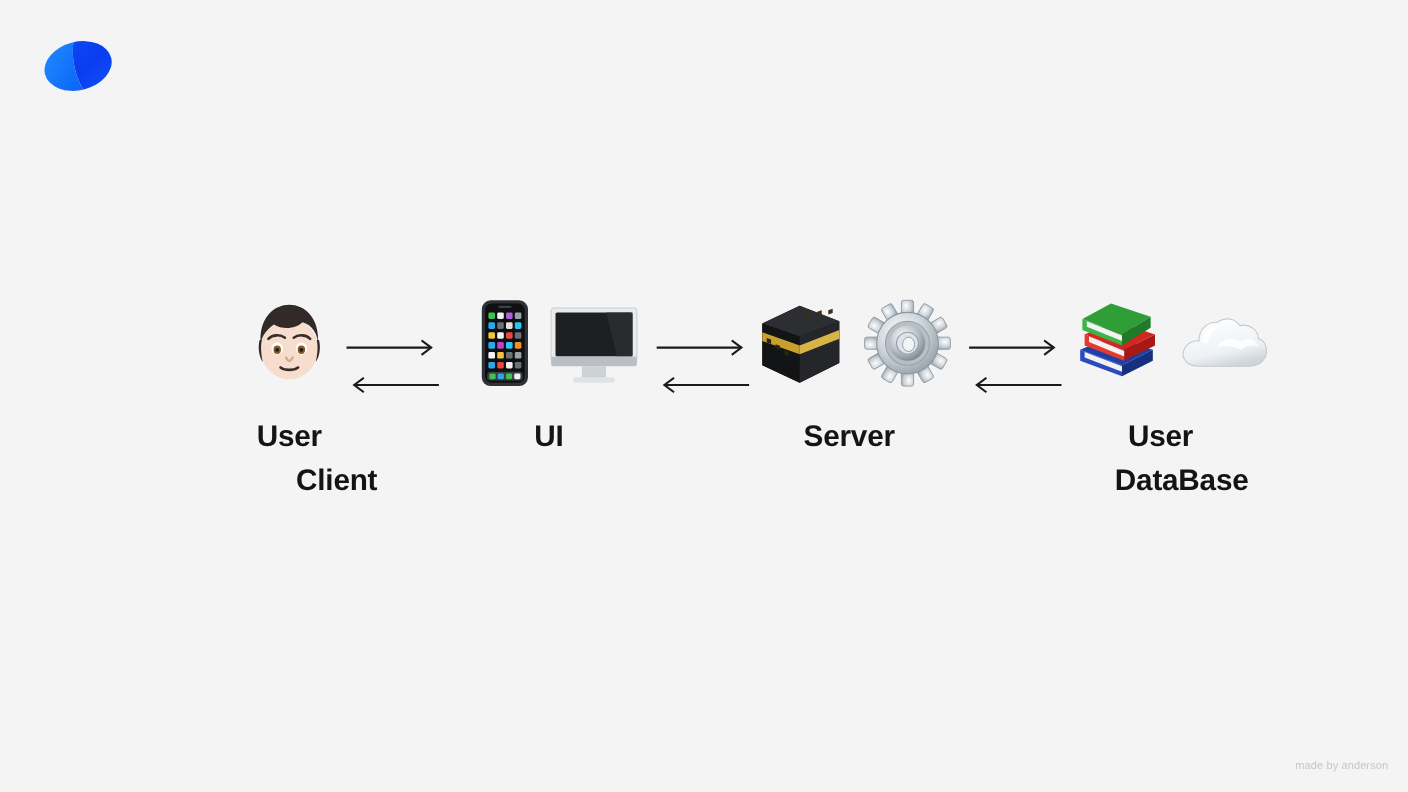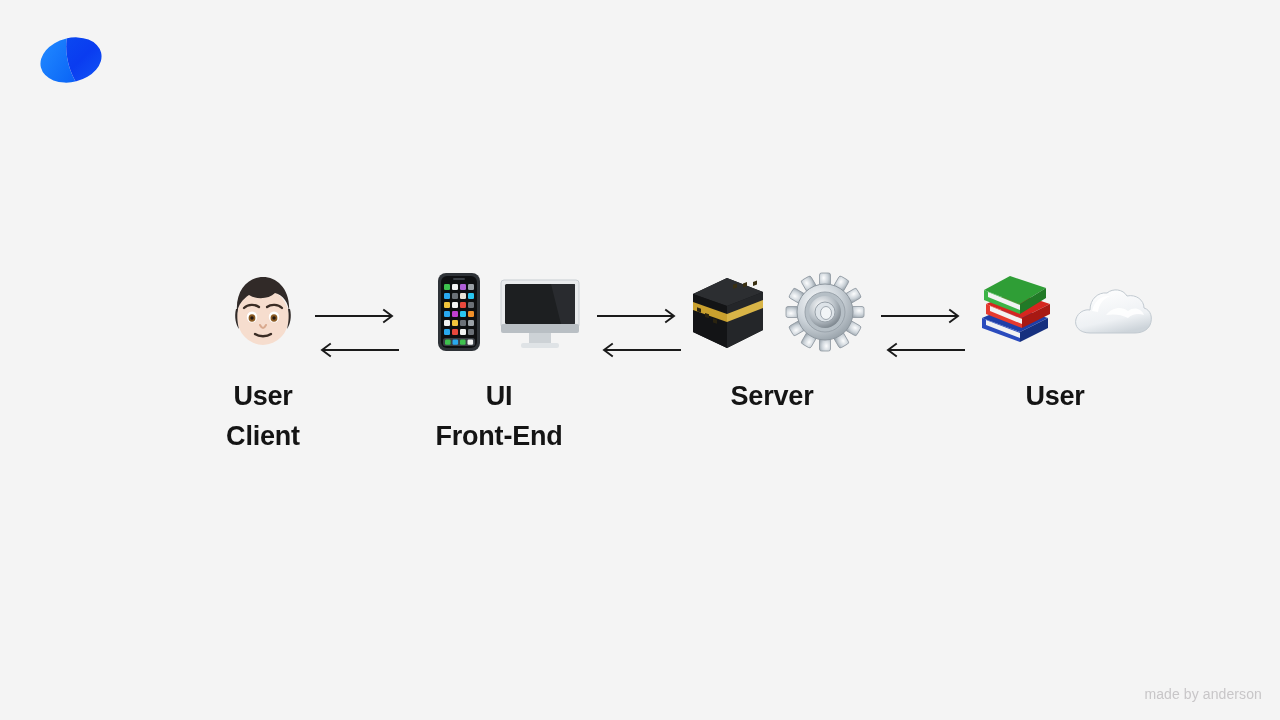--- a/index.html
+++ b/index.html
@@ -87,33 +87,33 @@
   .node-label {
     position: absolute;
     top: 0;
     text-align: center;
     color: #141414;
     font-weight: bold;
     font-size: 27px;
     line-height: 40px;
     letter-spacing: -0.2px;
   }
-  .node-label .line2 { display: block; }
+  .node-label .line2 { display: block; text-align: right; }
 
   #label-user   { left: 136px; width: 160px; }
   #label-ui     { left: 372px; width: 160px; }
   #label-server { left: 645px; width: 160px; }
   #label-data   { left: 928px; width: 160px; }
 
   
   .watermark {
     position: absolute;
     right: 18px;
     bottom: 18px;
-    font-size: 14px;
+    font-size: 10px;
     color: #c8c6c8;
     letter-spacing: 0.1px;
   }
 </style>
 </head>
 <body>
 
 <div class="logo">
   <svg viewBox="0 0 70 70">
     <defs>
@@ -375,25 +375,25 @@
     </svg>
   </div>
 
   <div class="labels">
     <div class="node-label" id="label-user">
       <span>User</span>
       <span class="line2">Client</span>
     </div>
     <div class="node-label" id="label-ui">
       <span>UI</span>
-      <span class="line2">Front-End</span>
     </div>
     <div class="node-label" id="label-server">
       <span>Server</span>
     </div>
     <div class="node-label" id="label-data">
       <span>User</span>
+      <span class="line2">DataBase</span>
     </div>
   </div>
 
 </div>
 
 <div class="watermark">made by anderson</div>
 
 </body></html>

